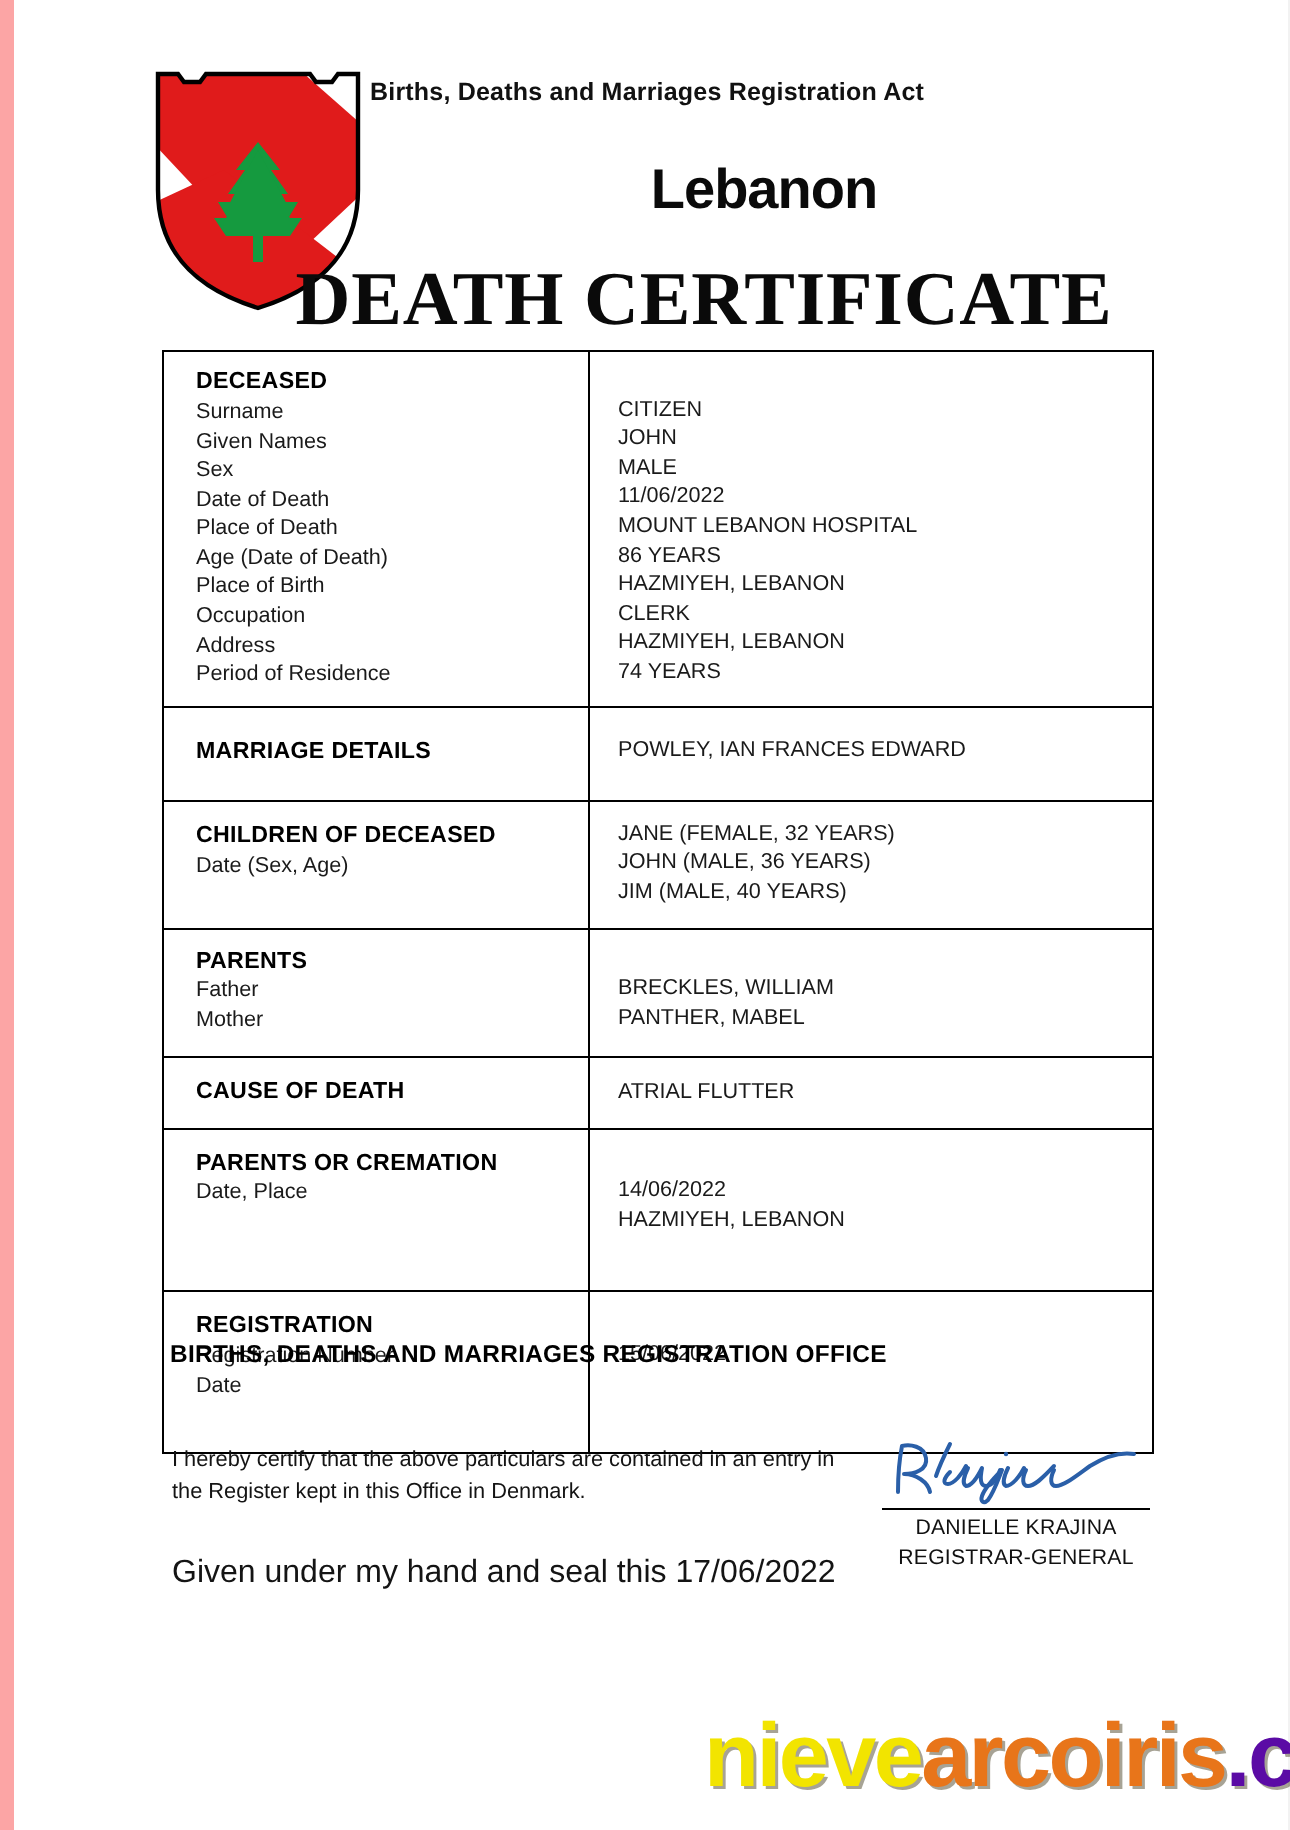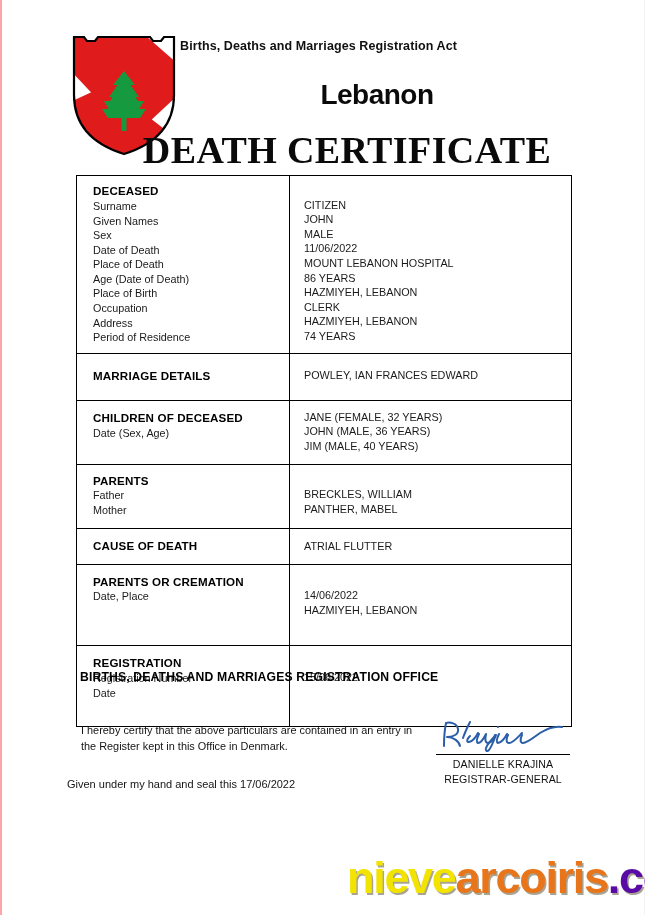--- a/index.html
+++ b/index.html
@@ -15,21 +15,21 @@
     color: #000000;
     overflow: hidden;
   }
   .page {
     position: absolute;
     left: 0; top: 0;
     width: 645px;
     height: 915px;
     background: #ffffff;
     box-sizing: border-box;
-    border-left: 2px solid #fca5a5;
+    border-left: 7px solid #fca5a5;
     border-right: 1px solid #f2f2f2;
   }
 
   
   .header {
     position: absolute;
     left: 0; top: 0;
     width: 645px;
     height: 170px;
   }
@@ -134,23 +134,23 @@
     position: absolute;
     left: 79px;
     top: 723px;
     width: 345px;
     font-size: 10.9px;
     line-height: 15.5px;
     color: #141414;
   }
   .given {
     position: absolute;
-    left: 65px;
+    left: 79px;
     top: 778px;
-    font-size: 11px;
+    font-size: 16px;
     color: #141414;
   }
   .sig-block {
     position: absolute;
     left: 434px;
     top: 716px;
     width: 134px;
     text-align: center;
   }
   .sig-svg { display: block; margin: 0 auto; }

